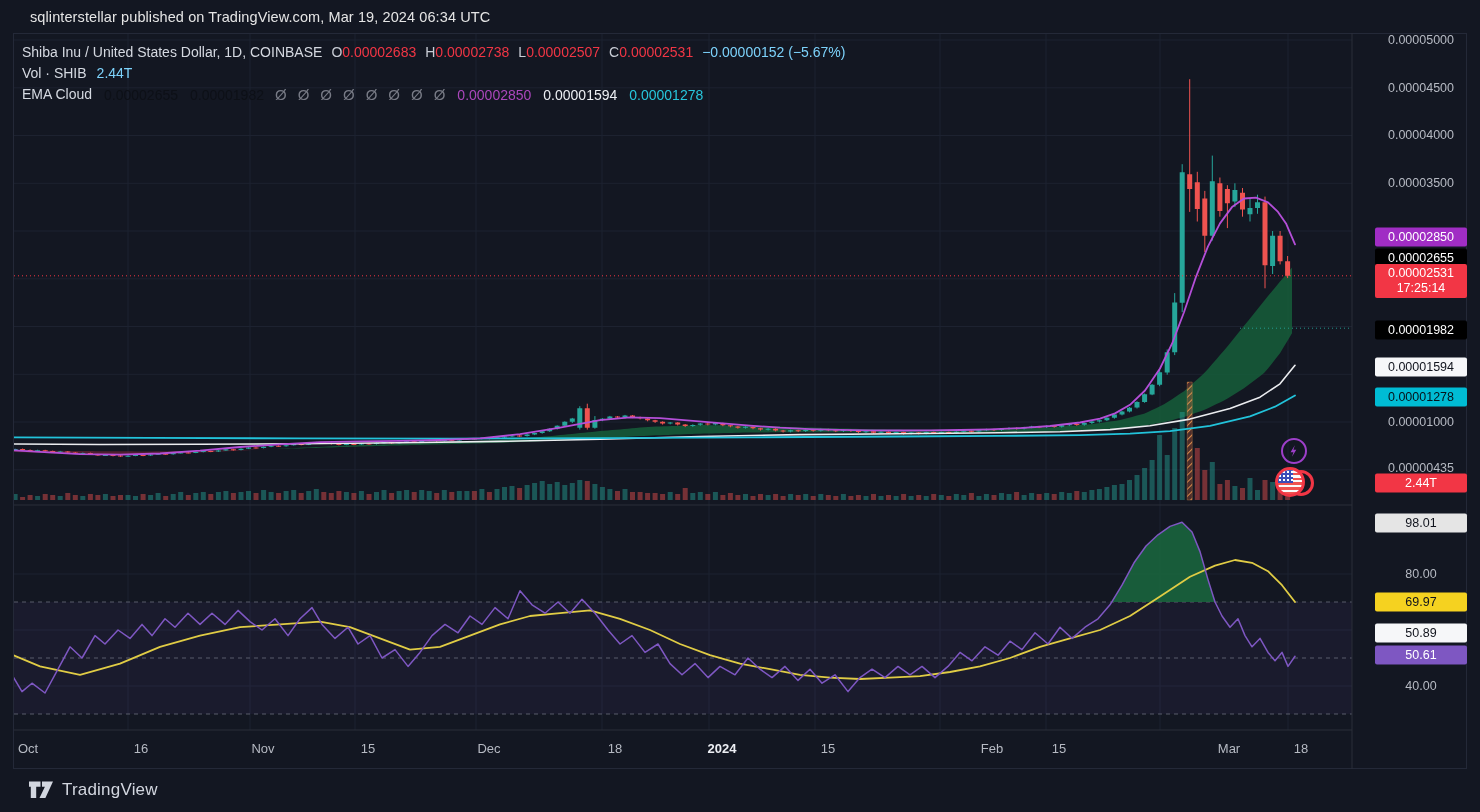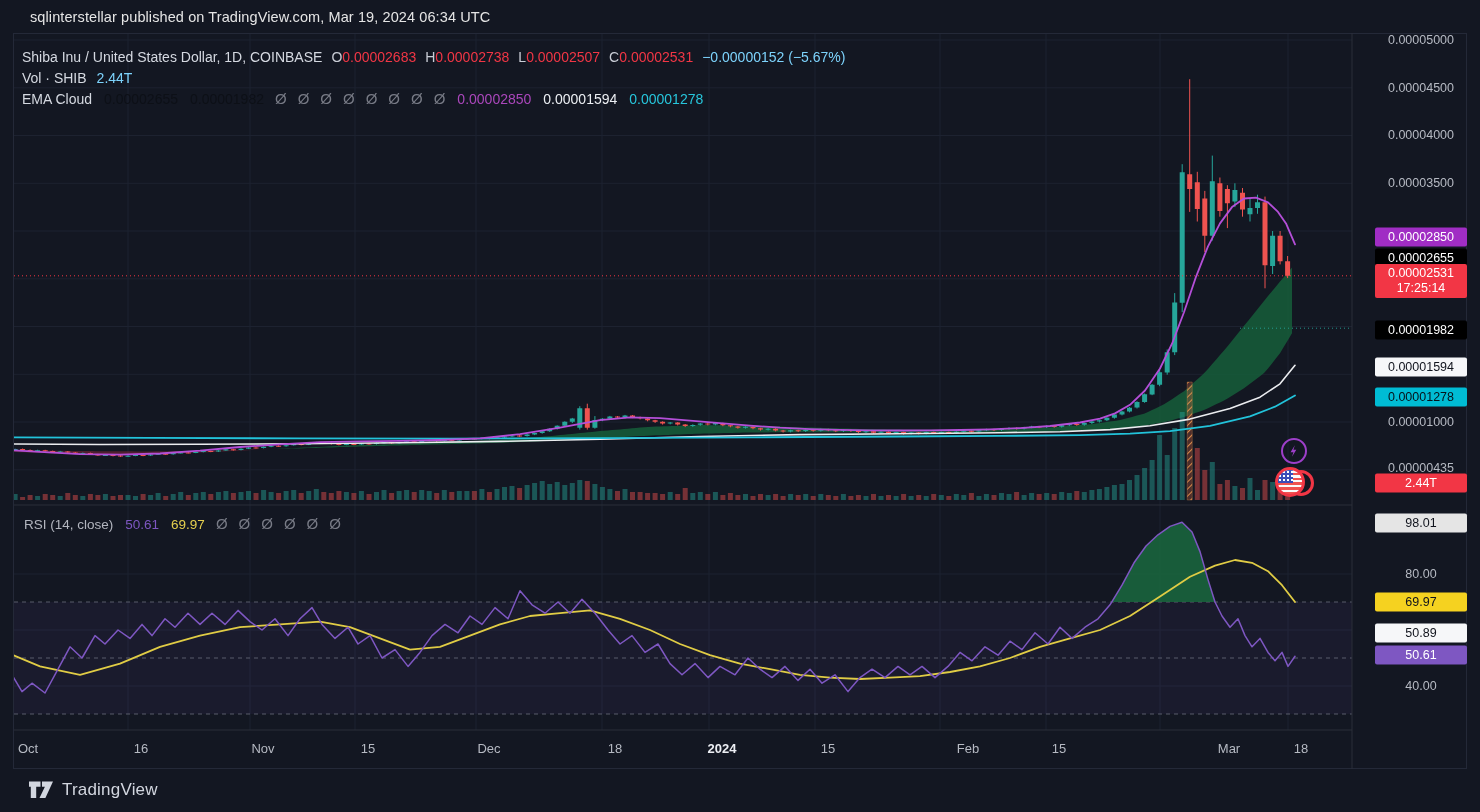--- a/index.html
+++ b/index.html
@@ -2,21 +2,21 @@
 <html><head>
 <meta charset="utf-8">
 <style>
   html,body{margin:0;padding:0;background:#0d111c;}
   .stage{position:relative;width:1480px;height:812px;background:#131722;overflow:hidden;
          font-family:"Liberation Sans",sans-serif;-webkit-font-smoothing:antialiased;}
   .attr-bar{position:absolute;left:30px;top:9px;font-size:14.5px;color:#e5e5e5;letter-spacing:.1px;}
   .widget{position:absolute;left:13px;top:33px;width:1454px;height:736px;border:1px solid #242938;box-sizing:border-box;}
   svg.chart{position:absolute;left:0;top:0;}
   .legend{position:absolute;left:22px;top:44px;z-index:5;}
-  .lrow{display:flex;align-items:flex-end;height:21px;font-size:14px;color:#d5d9e1;white-space:nowrap;}
+  .lrow{display:flex;align-items:flex-start;height:21px;font-size:14px;color:#d5d9e1;white-space:nowrap;}
   .ohlc-k{color:#c9cdd6;margin-left:9px;}
   .ohlc-v{color:#f23645;}
   .neg{color:#7dd3fc;margin-left:9px;}
   .dark-val{color:#0d1017;margin-left:12px;}
   .slash{color:#787b86;font-size:15px;margin-left:11px;}
   .pv{margin-left:12px;}
   .rsi-legend{position:absolute;left:24px;top:511px;z-index:5;}
   .rsi-legend .lrow{font-size:13.5px;color:#b2b5be;}
   .right-axis{position:absolute;left:1353px;top:33px;width:127px;height:736px;z-index:4;}
   .ax-label{position:absolute;left:22px;width:92px;text-align:center;font-size:12.5px;color:#b6bac3;transform:translateY(-50%);}
@@ -127,26 +127,20 @@
     <div class="lrow">
       <span>Vol · SHIB</span>
       <span class="neg" style="margin-left:10px">2.44T</span>
     </div>
     <div class="lrow">
       <span>EMA Cloud</span>
       <span id="ema-values"><span class="dark-val">0.00002655</span><span class="dark-val">0.00001982</span><span class="slash">Ø</span><span class="slash">Ø</span><span class="slash">Ø</span><span class="slash">Ø</span><span class="slash">Ø</span><span class="slash">Ø</span><span class="slash">Ø</span><span class="slash">Ø</span><span class="pv" style="color: rgb(171, 71, 188);">0.00002850</span><span class="pv" style="color: rgb(236, 239, 243);">0.00001594</span><span class="pv" style="color: rgb(39, 198, 220);">0.00001278</span></span>
     </div>
   </div>
 
-  <div class="rsi-legend">
-    <div class="lrow">
-      <span>RSI (14, close)</span>
-      <span id="rsi-values"><span class="pv" style="color: rgb(126, 87, 194);">50.61</span><span class="pv" style="color: rgb(229, 207, 78);">69.97</span><span class="slash">Ø</span><span class="slash">Ø</span><span class="slash">Ø</span><span class="slash">Ø</span><span class="slash">Ø</span><span class="slash">Ø</span></span>
-    </div>
-  </div>
 
   <div class="right-axis" id="right-axis">
       <div class="ax-label" style="top: 7px;">0.00005000</div>
       <div class="ax-label" style="top: 55px;">0.00004500</div>
       <div class="ax-label" style="top: 102px;">0.00004000</div>
       <div class="ax-label" style="top: 150px;">0.00003500</div>
       <div class="ax-label" style="top: 389px;">0.00001000</div>
       <div class="ax-label" style="top: 435px;">0.00000435</div>
       <div class="ax-label" style="top: 541px;">80.00</div>
       <div class="ax-label" style="top: 653px;">40.00</div>
@@ -187,21 +181,21 @@
     </div>
   <div class="time-axis" id="time-axis">
       <div class="t-tick" style="left: 15px;">Oct</div>
       <div class="t-tick" style="left: 128px;">16</div>
       <div class="t-tick" style="left: 250px;">Nov</div>
       <div class="t-tick" style="left: 355px;">15</div>
       <div class="t-tick" style="left: 476px;">Dec</div>
       <div class="t-tick" style="left: 602px;">18</div>
       <div class="t-tick major" style="left: 709px;">2024</div>
       <div class="t-tick" style="left: 815px;">15</div>
-      <div class="t-tick" style="left: 940px; padding-left: 30px;">Feb</div>
+      <div class="t-tick" style="left: 964px; padding-left: 30px;">Feb</div>
       <div class="t-tick" style="left: 1046px;">15</div>
       <div class="t-tick" style="left: 1216px;">Mar</div>
       <div class="t-tick" style="left: 1288px;">18</div>
     </div>
 
   <div class="icon-lightning">
     <svg width="14" height="14" viewBox="0 0 24 24">
       <path d="M13.5 2 L6 14 h5 l-2.5 8 L16 10 h-5 z" fill="#9d3fc9"></path>
     </svg>
   </div>

